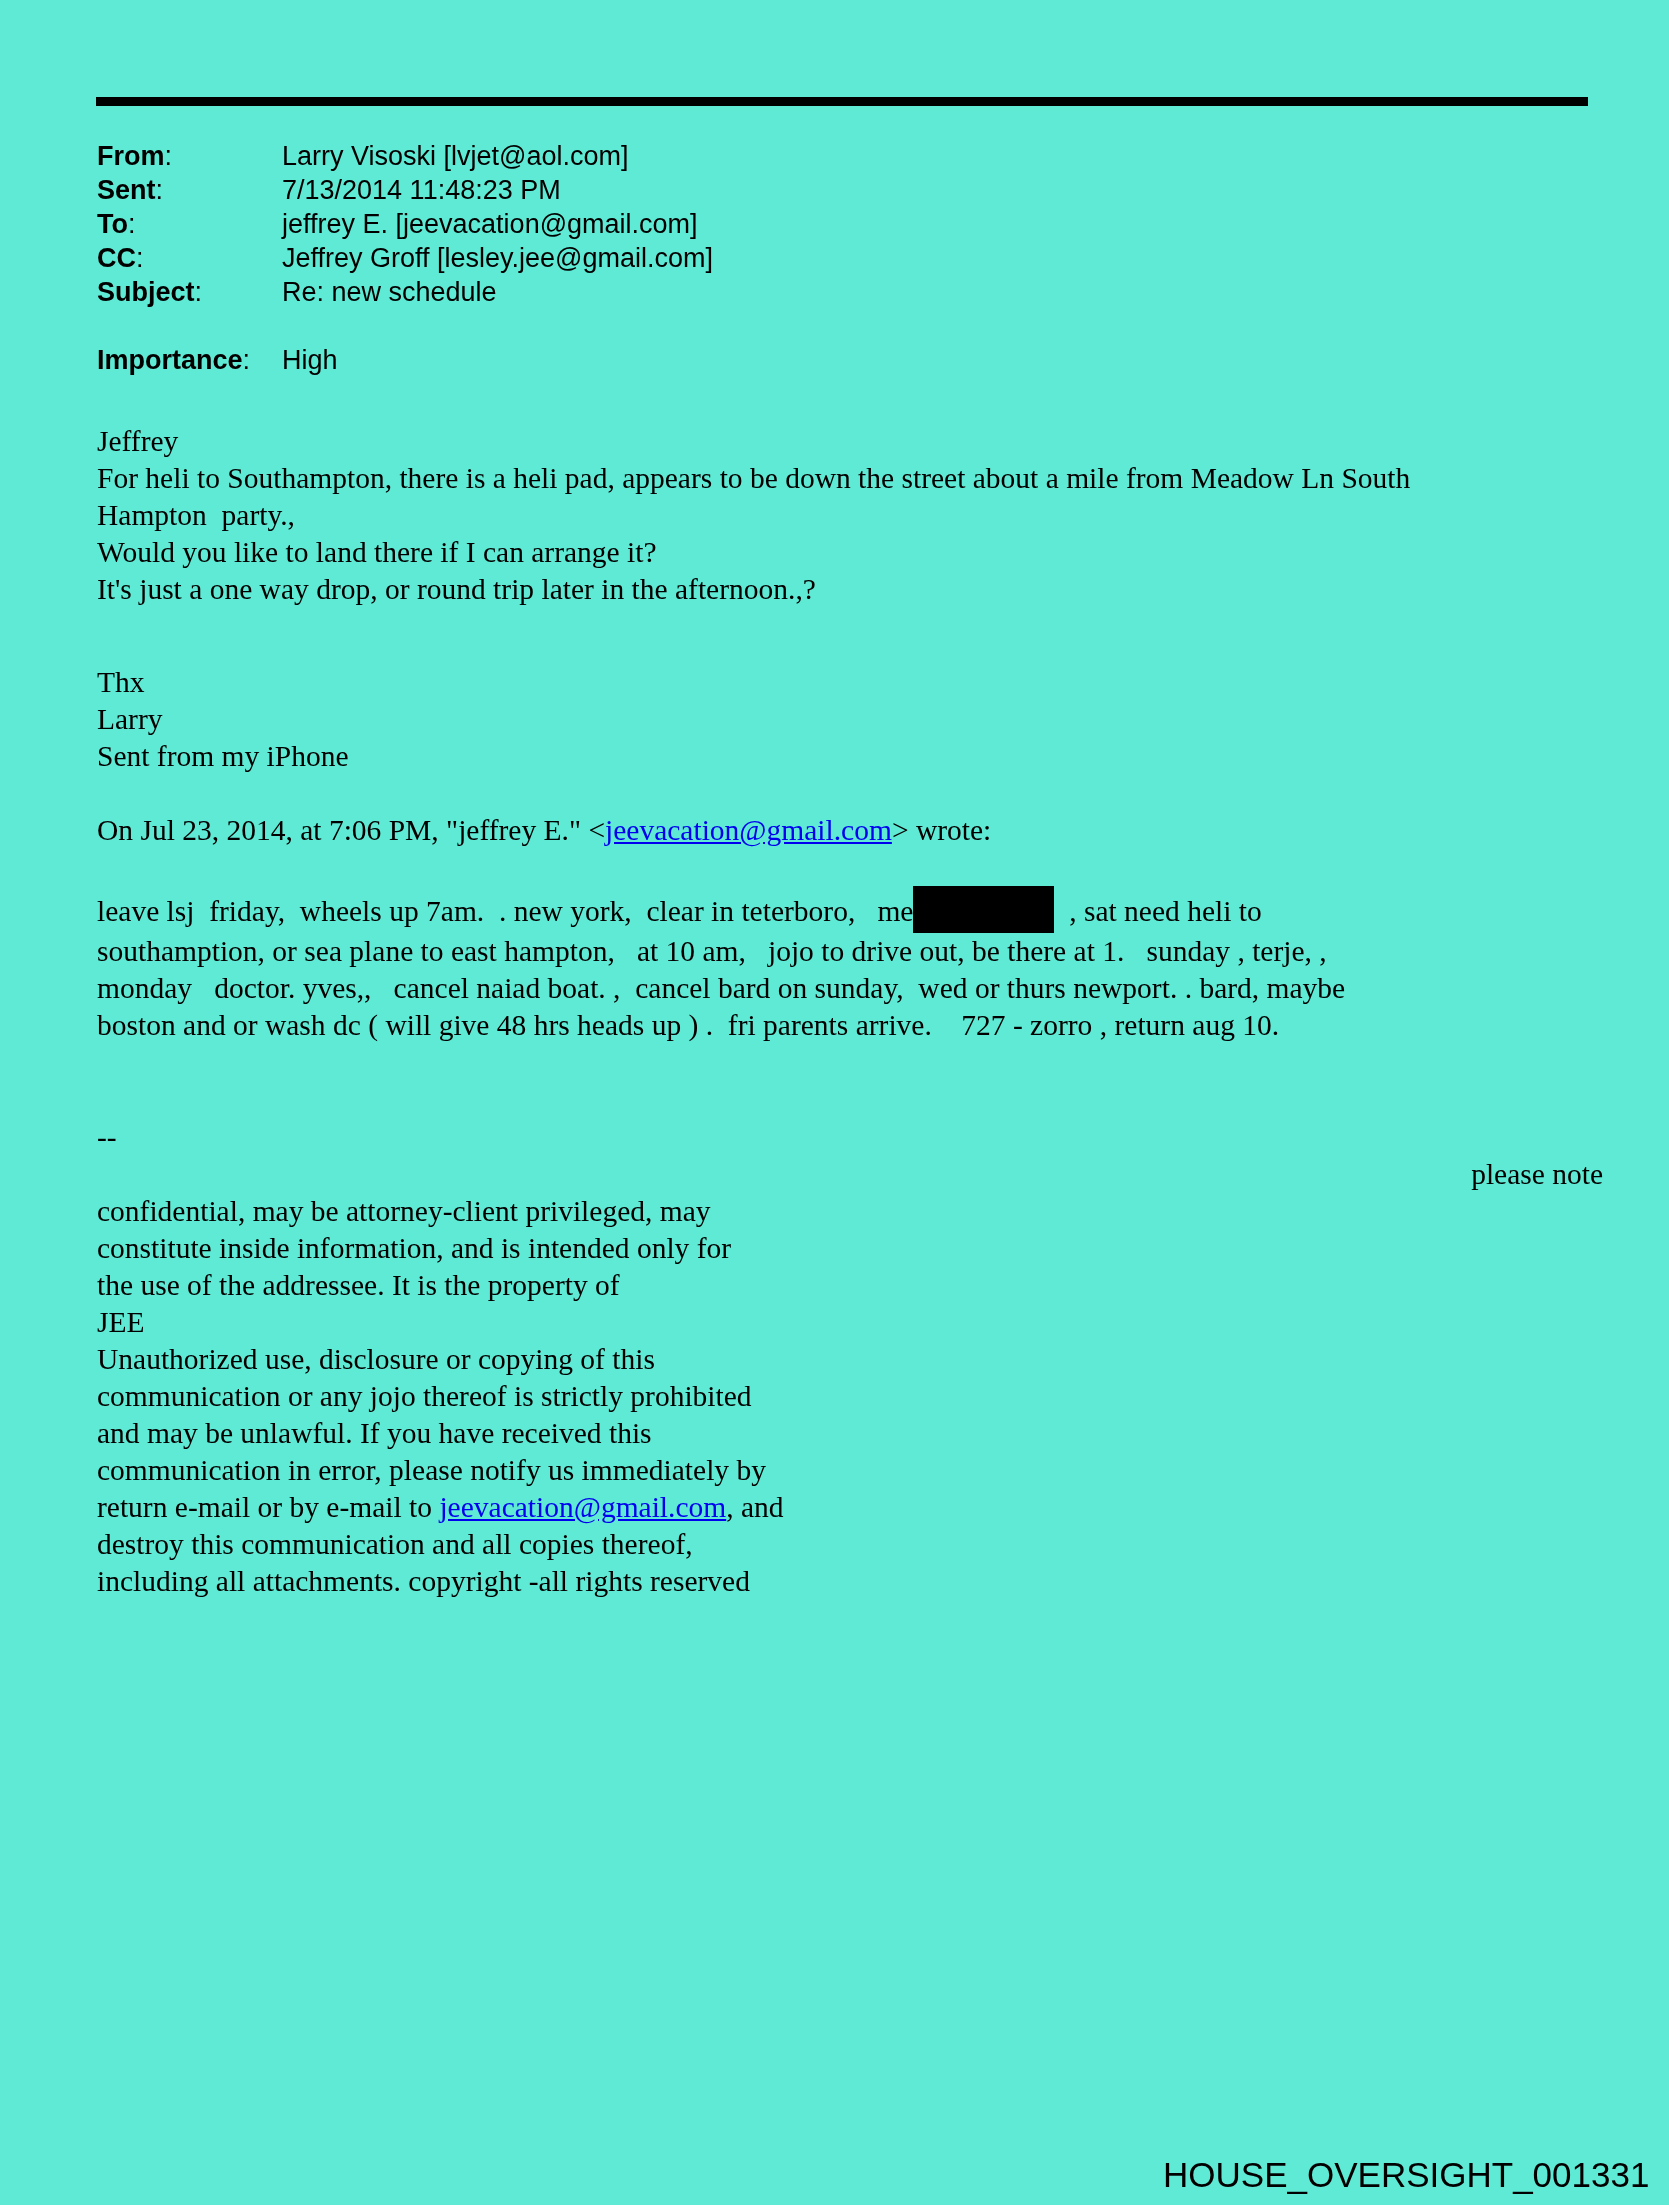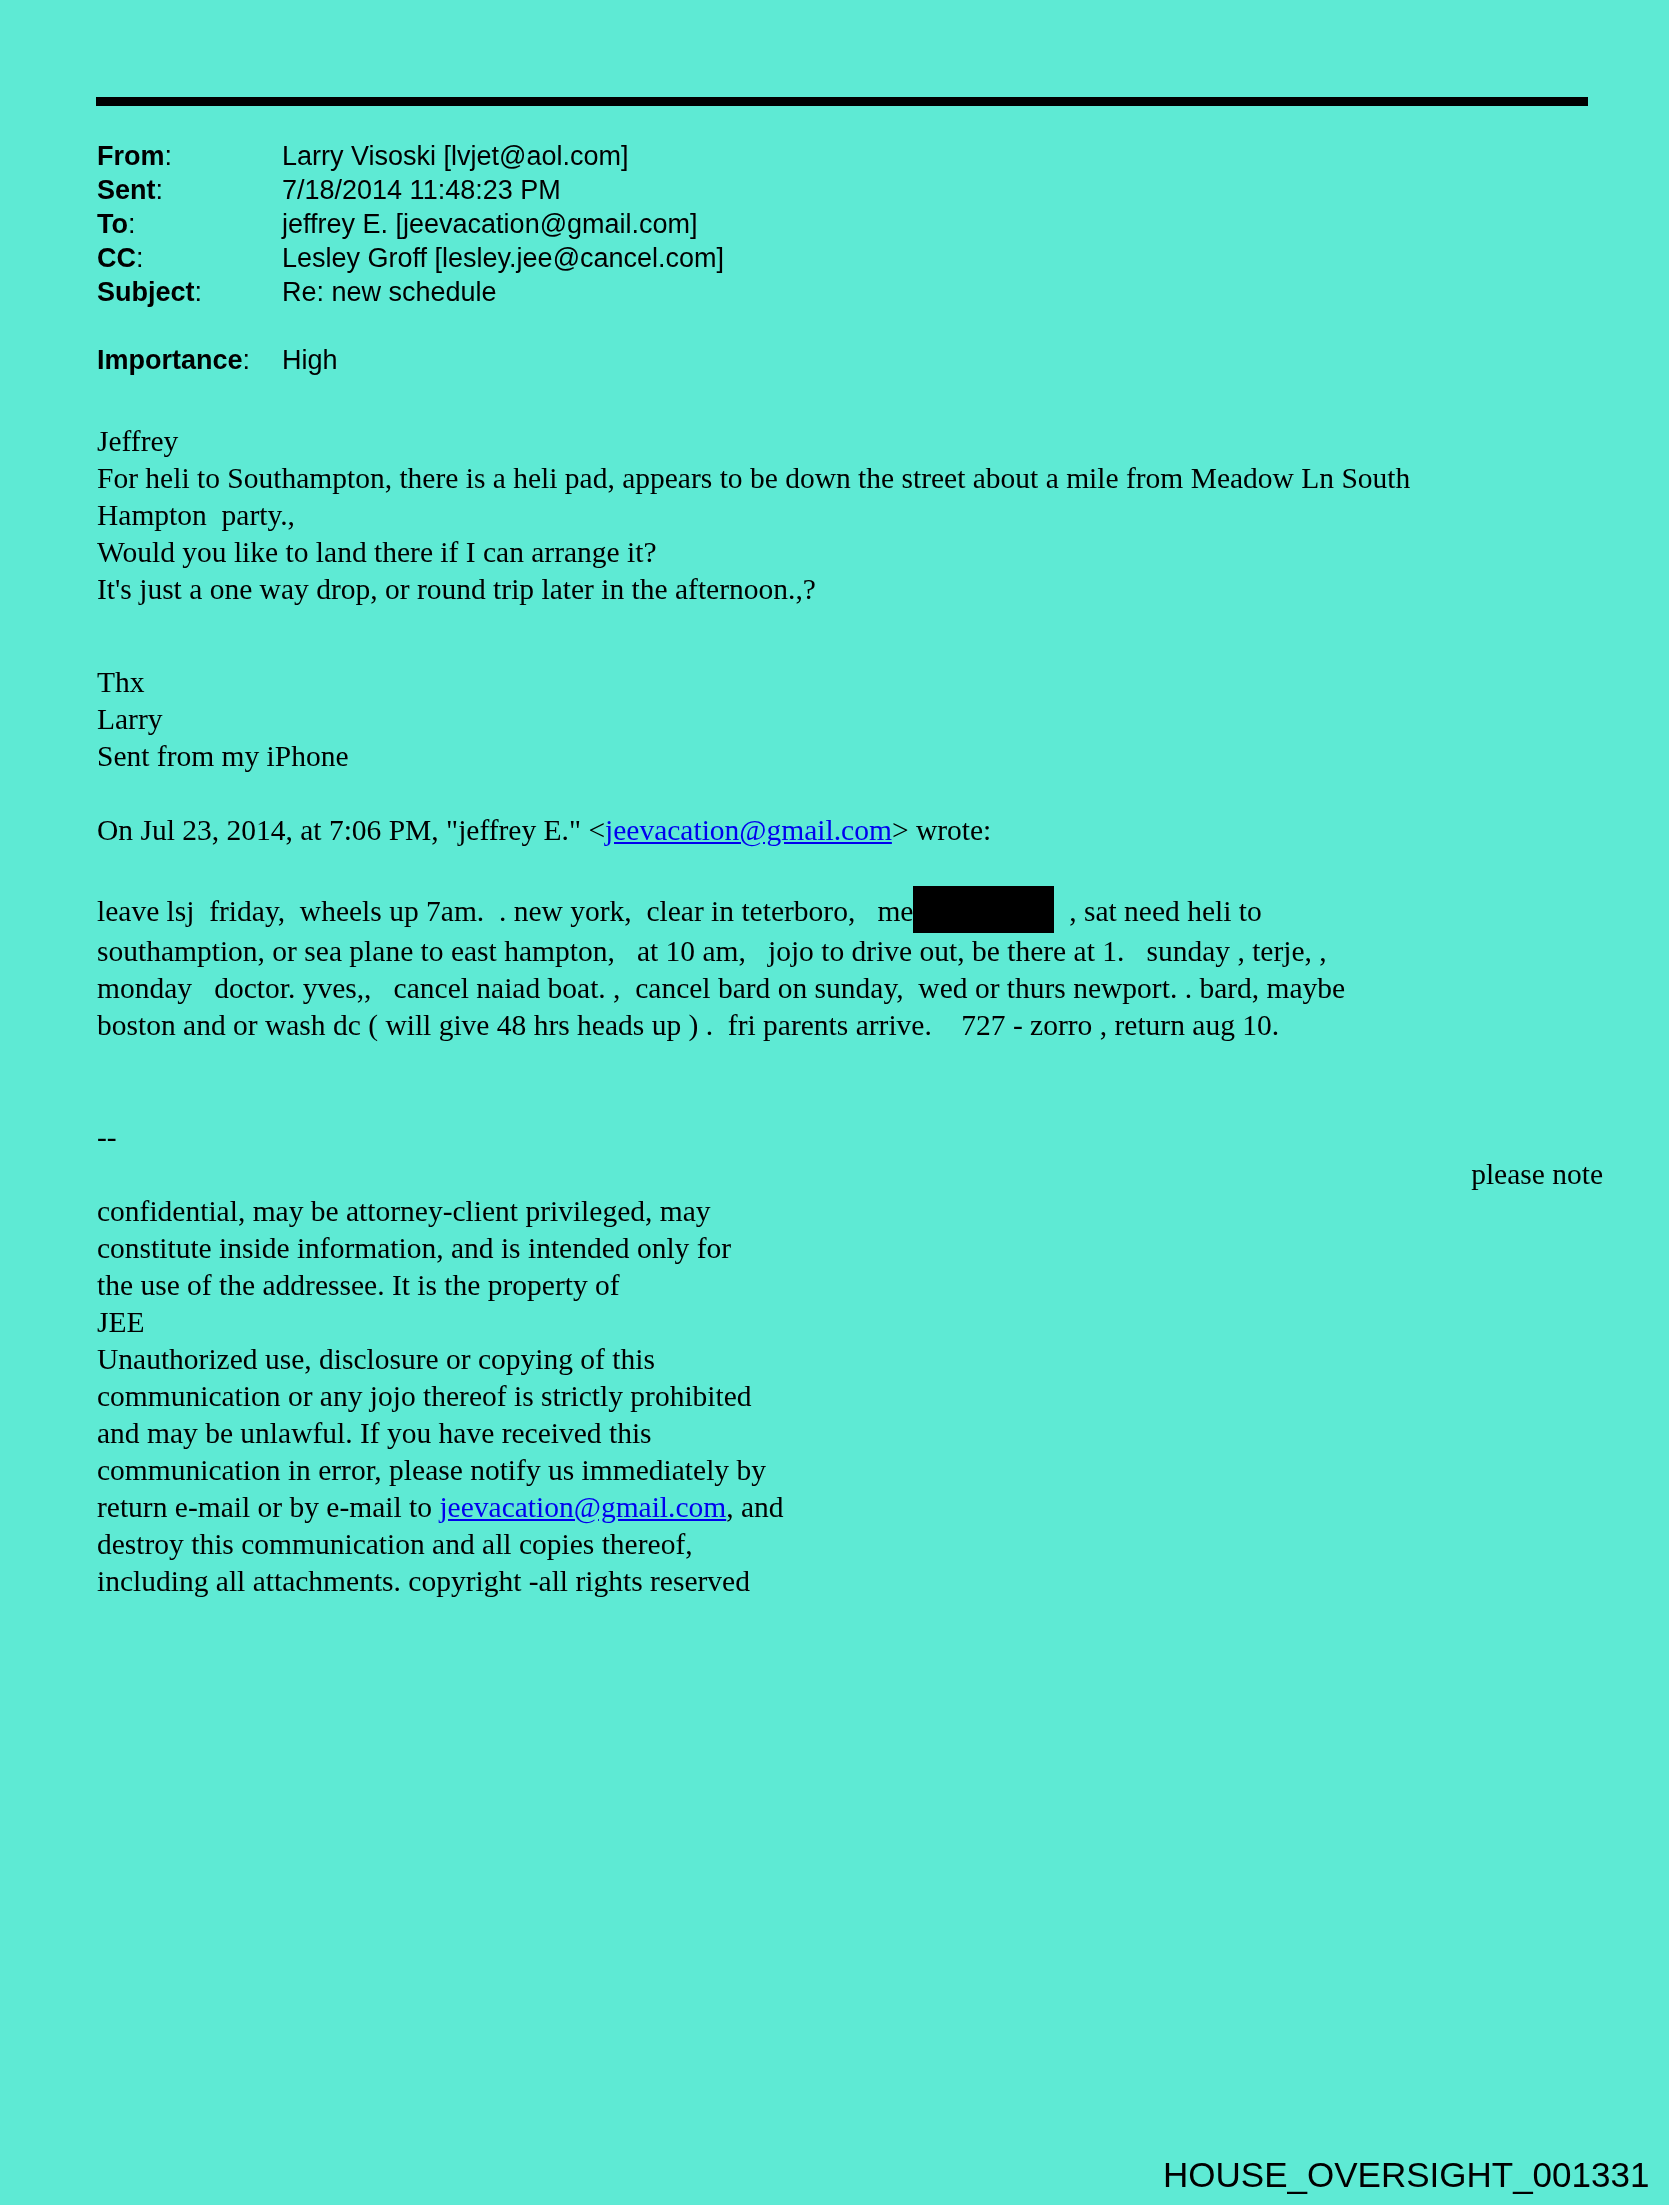--- a/index.html
+++ b/index.html
@@ -55,29 +55,29 @@
 
   <div class="content">
 
     <div class="hdr">
       <div class="hrow">
         <span class="hkey"><span class="hlabel">From</span><span class="hcolon">:</span></span>
         <span class="hval">Larry Visoski [lvjet@aol.com]</span>
       </div>
       <div class="hrow">
         <span class="hkey"><span class="hlabel">Sent</span><span class="hcolon">:</span></span>
-        <span class="hval">7/18/2014 11:48:23 PM</span>
+        <span class="hval">7/13/2014 11:48:23 PM</span>
       </div>
       <div class="hrow">
         <span class="hkey"><span class="hlabel">To</span><span class="hcolon">:</span></span>
         <span class="hval">jeffrey E. [jeevacation@gmail.com]</span>
       </div>
       <div class="hrow">
         <span class="hkey"><span class="hlabel">CC</span><span class="hcolon">:</span></span>
-        <span class="hval">Lesley Groff [lesley.jee@cancel.com]</span>
+        <span class="hval">Jeffrey Groff [lesley.jee@gmail.com]</span>
       </div>
       <div class="hrow">
         <span class="hkey"><span class="hlabel">Subject</span><span class="hcolon">:</span></span>
         <span class="hval">Re: new schedule</span>
       </div>
       <div class="spacer-hdr"></div>
       <div class="hrow">
         <span class="hkey"><span class="hlabel">Importance</span><span class="hcolon">:</span></span>
         <span class="hval">High</span>
       </div>

